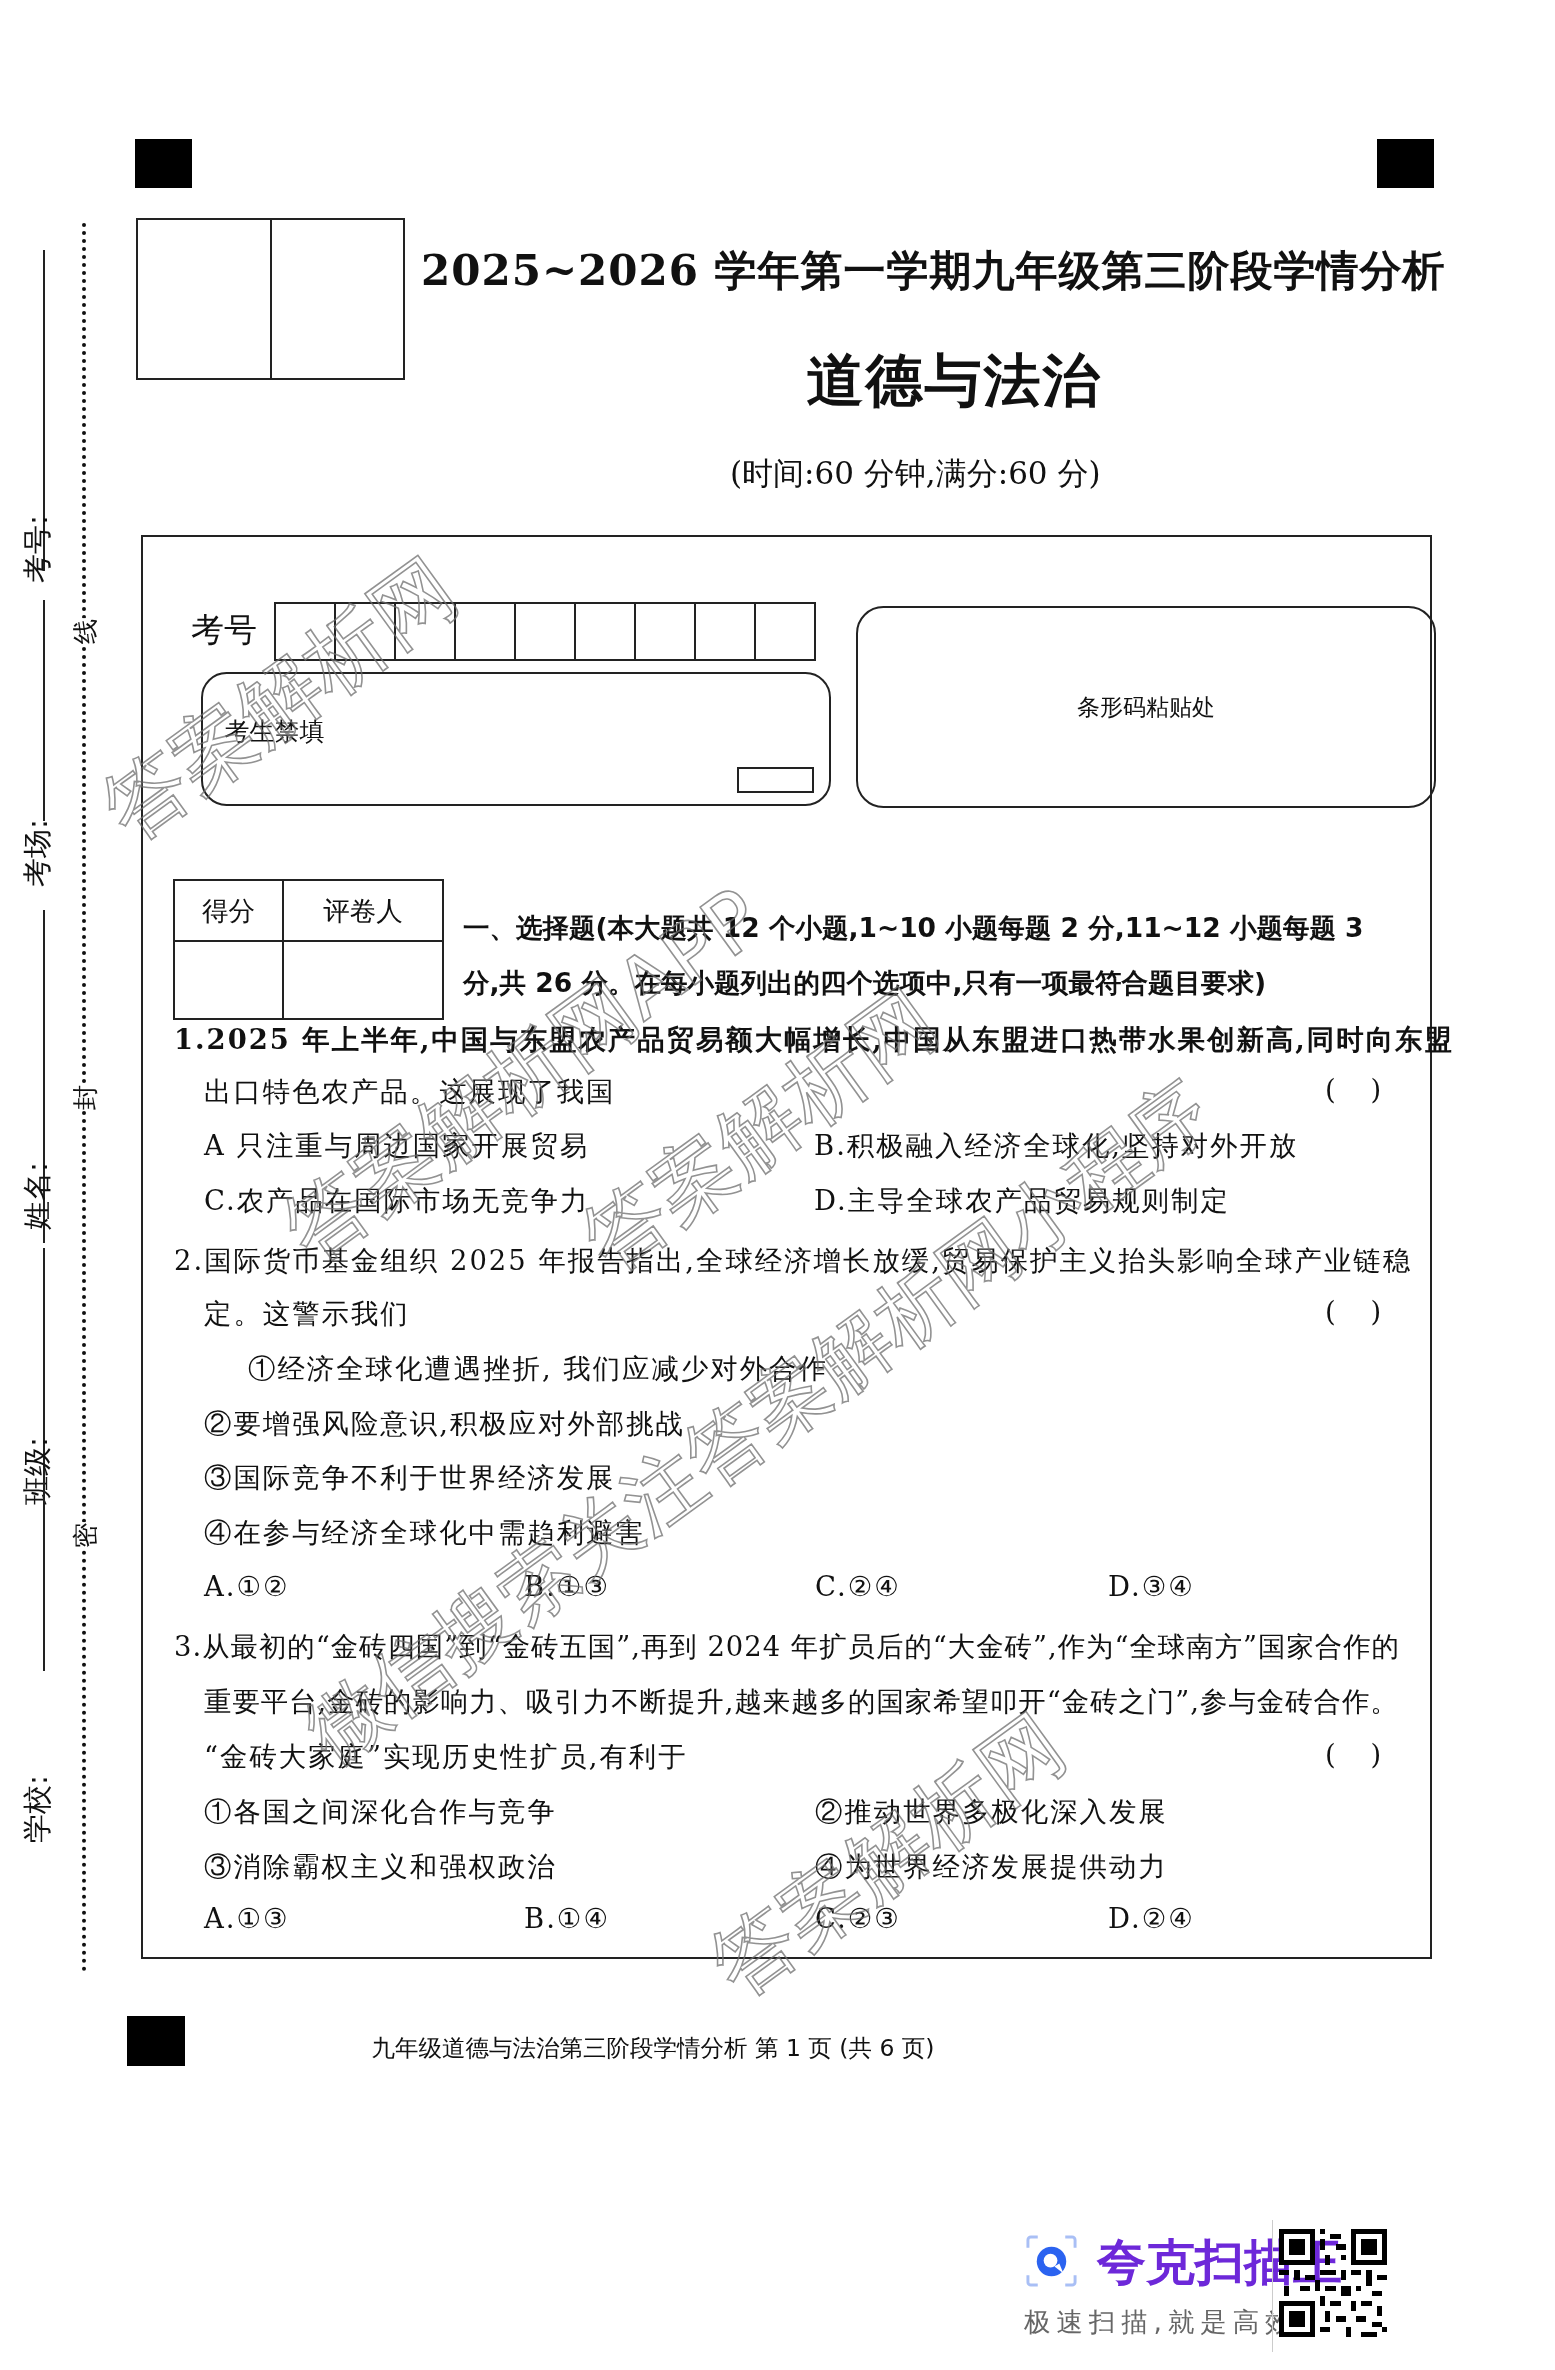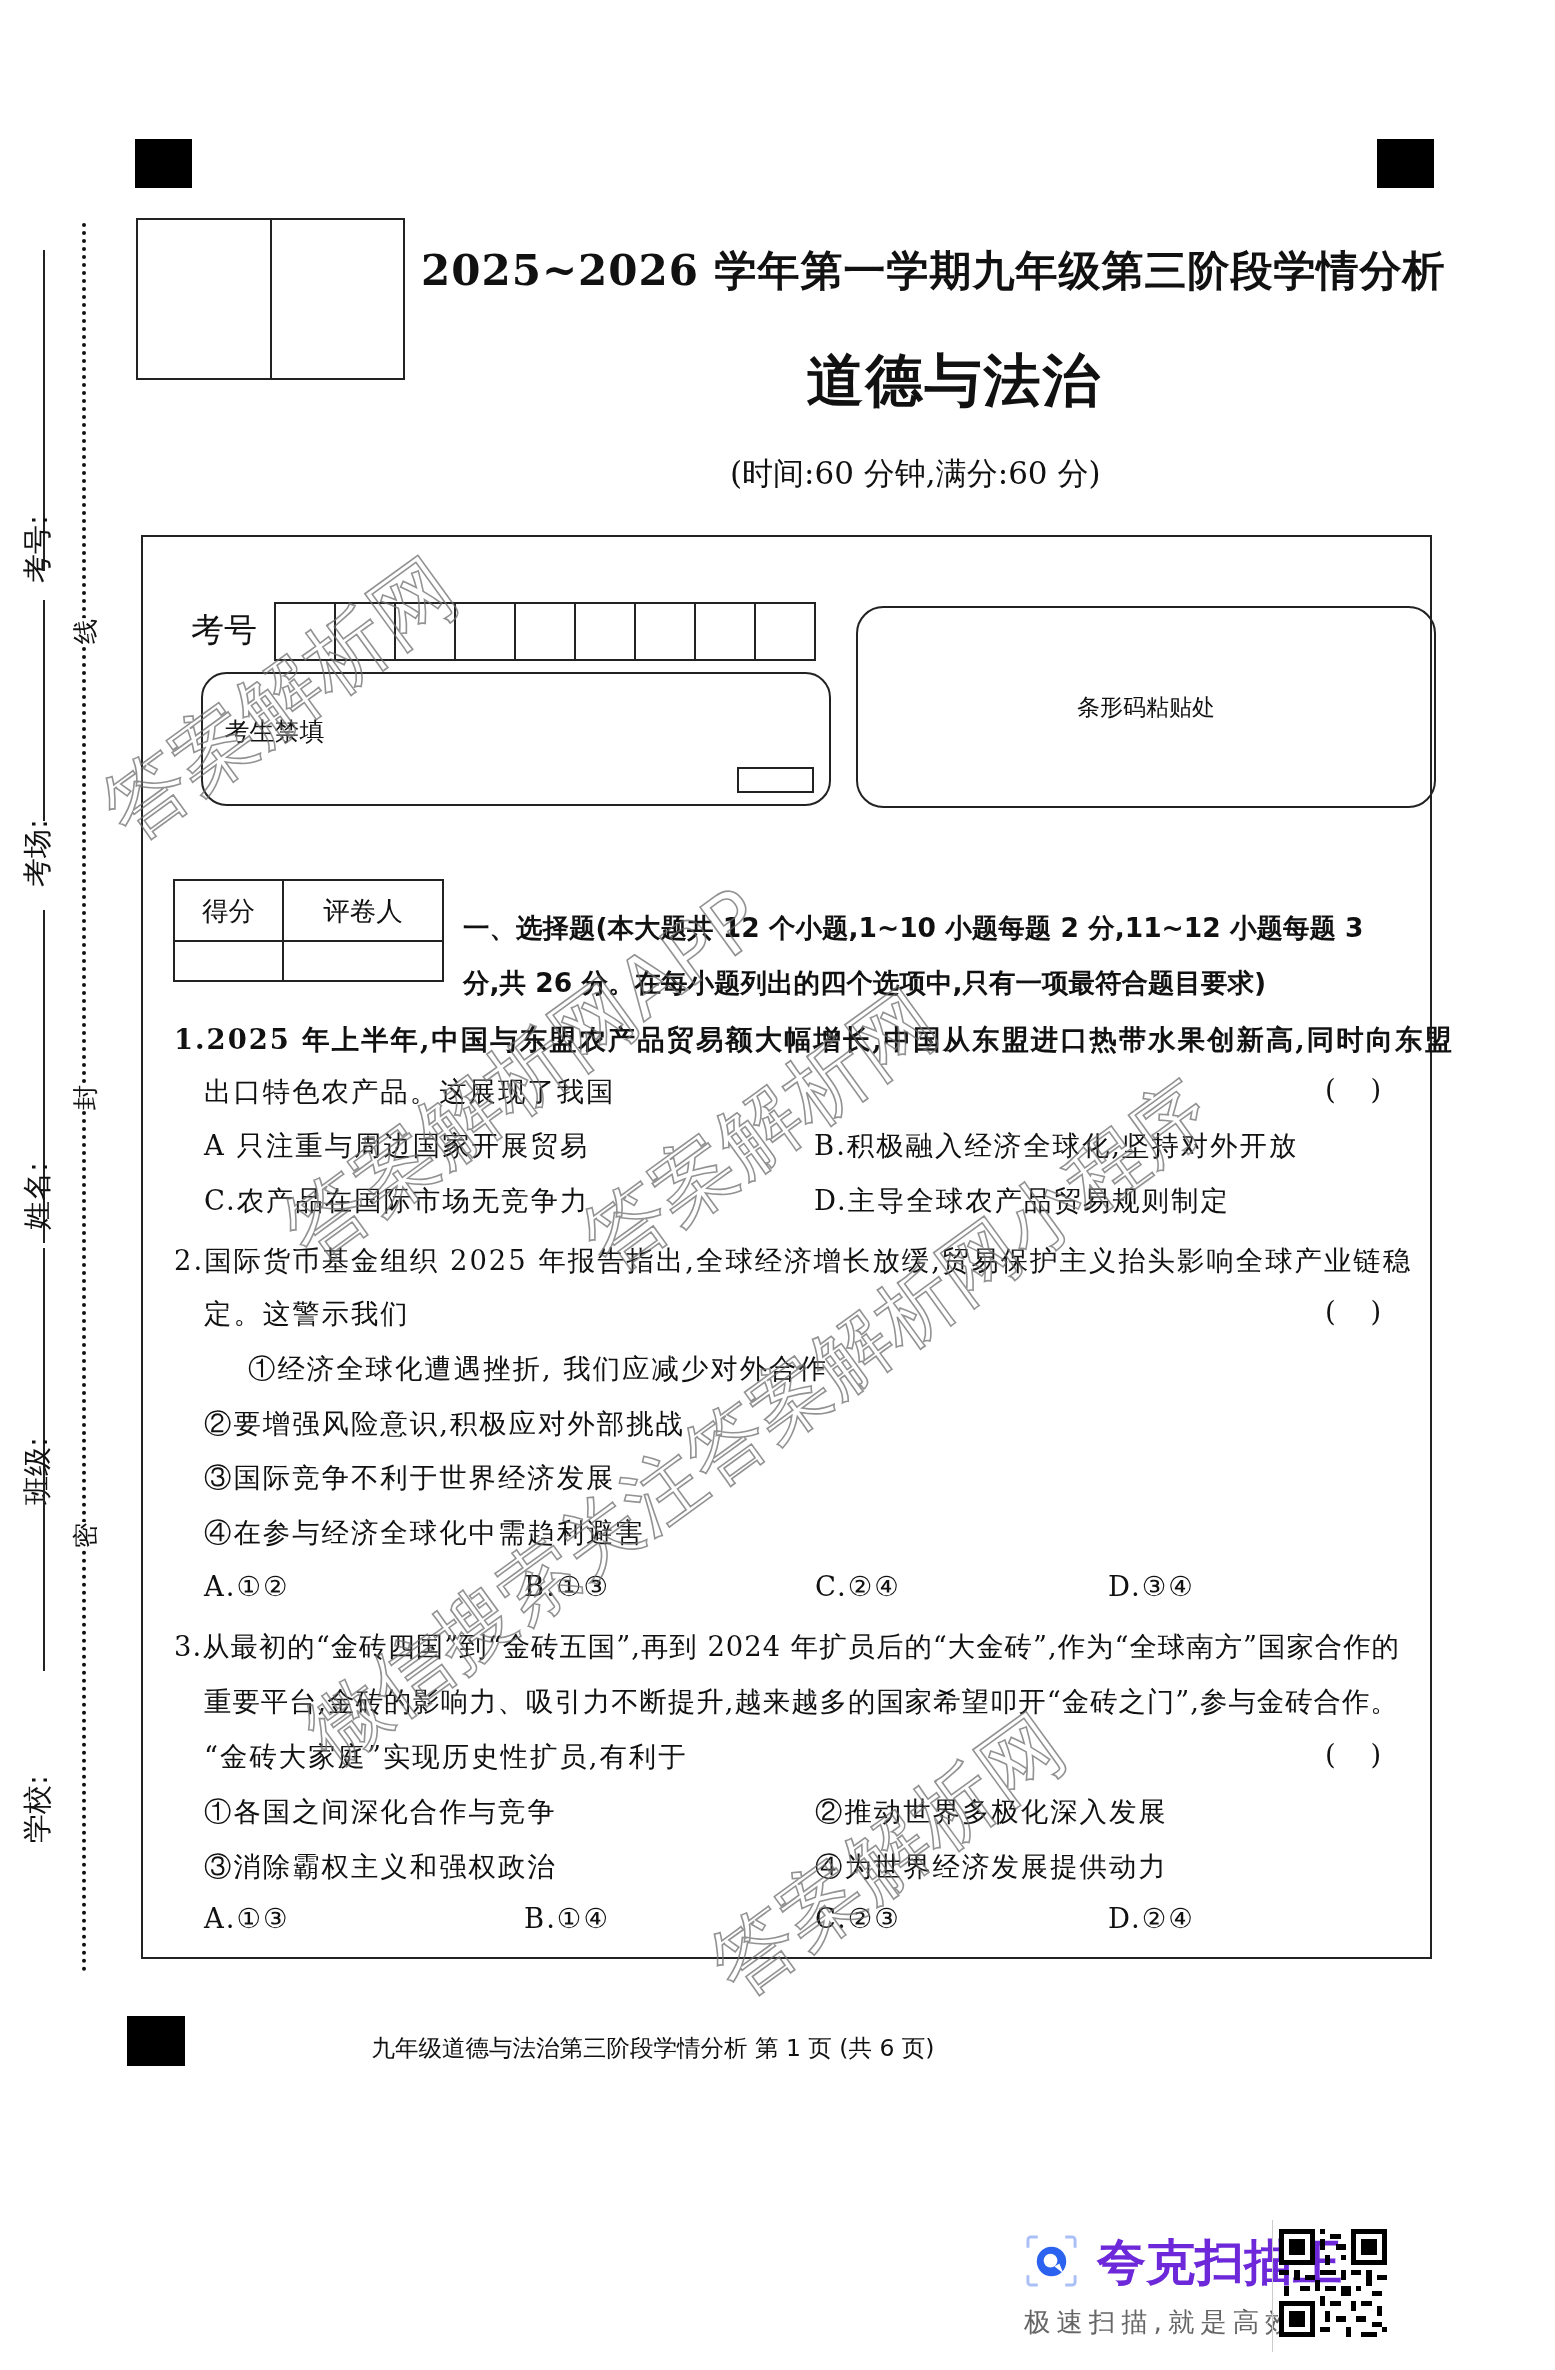--- a/index.html
+++ b/index.html
@@ -111,21 +111,21 @@
 
 <div class="forbid">
   <div class="forbid-title">考生禁填</div>
   <div class="absent-box"></div>
 </div>
 
 <div class="barcode">
   <span>条形码粘贴处</span>
 </div>
 
-<table class="grid" style="left:173px;top:879px;width:271px;height:103px;">
+<table class="grid" style="left:173px;top:879px;width:271px;height:141px;">
   <tbody>
       <tr style="height:61px;">
     <td>得分</td>
     <td>评卷人</td>
   </tr>
   <tr>
     <td></td>
     <td></td>
   </tr>
 </tbody>

